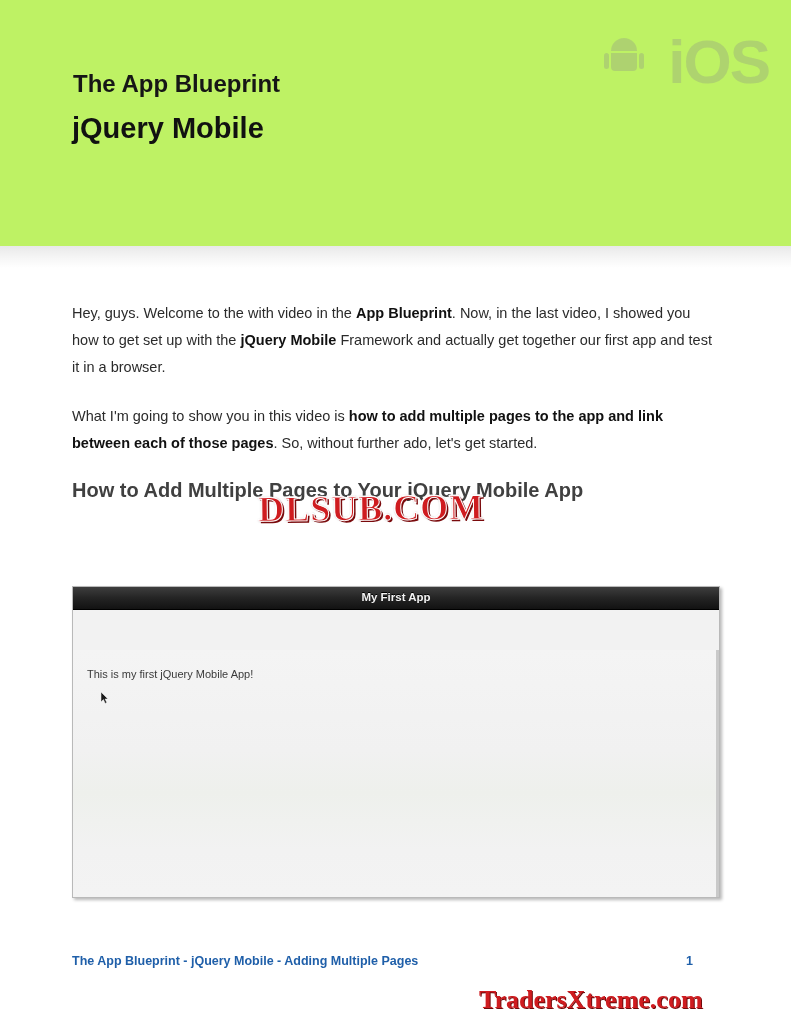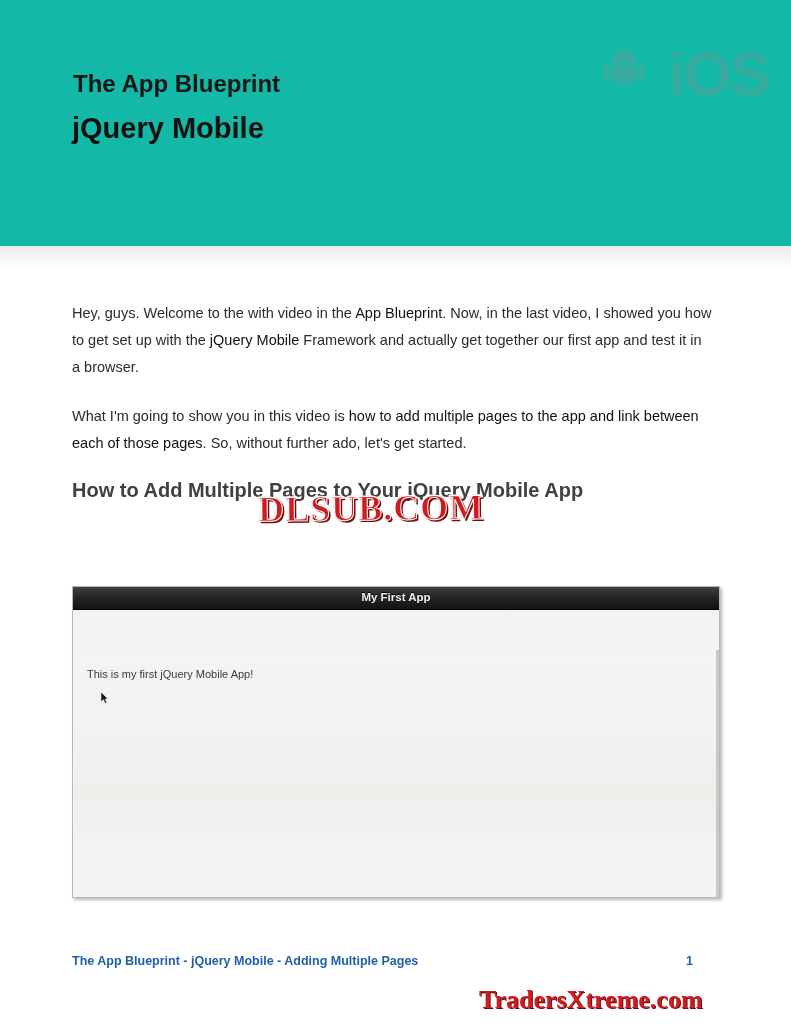--- a/index.html
+++ b/index.html
@@ -11,21 +11,21 @@
     height: 1024px;
     background: #ffffff;
     font-family: "Liberation Sans", sans-serif;
     position: relative;
     overflow: hidden;
   }
 
   
   .wm-top {
     position: absolute;
-    top: 12px;
+    top: 0;
     right: 0;
     width: 230px;
     height: 90px;
     pointer-events: none;
     z-index: 30;
     text-align: center;
   }
   .wm-top .ios-ghost {
     position: absolute;
     right: 22px;
@@ -122,21 +122,21 @@
     white-space: nowrap;
   }
 
   
   .header {
     position: absolute;
     left: 0;
     top: 0;
     width: 791px;
     height: 246px;
-    background: #14b8a6;
+    background: #bef264;
   }
   .header .kicker {
     position: absolute;
     left: 73px;
     top: 70px;
     font-size: 24px;
     font-weight: bold;
     color: #161616;
     font-family: "Liberation Sans", sans-serif;
   }
@@ -174,21 +174,21 @@
     top: 300px;
     width: 640px;
   }
   .content p {
     margin: 0 0 22px 0;
     font-size: 14.5px;
     line-height: 27px;
     color: #2b2b2b;
     font-family: "Liberation Sans", sans-serif;
   }
-  .content p b { font-weight: normal; color: #111; margin-top: 12px; }
+  .content p b { font-weight: bold; color: #111; margin-top: 12px; }
   .content p i { font-style: italic; }
 
   h2.section {
     margin: 14px 0 16px 0;
     font-size: 20px;
     font-weight: bold;
     color: #404040;
     font-family: "Liberation Sans", sans-serif;
   }
 

